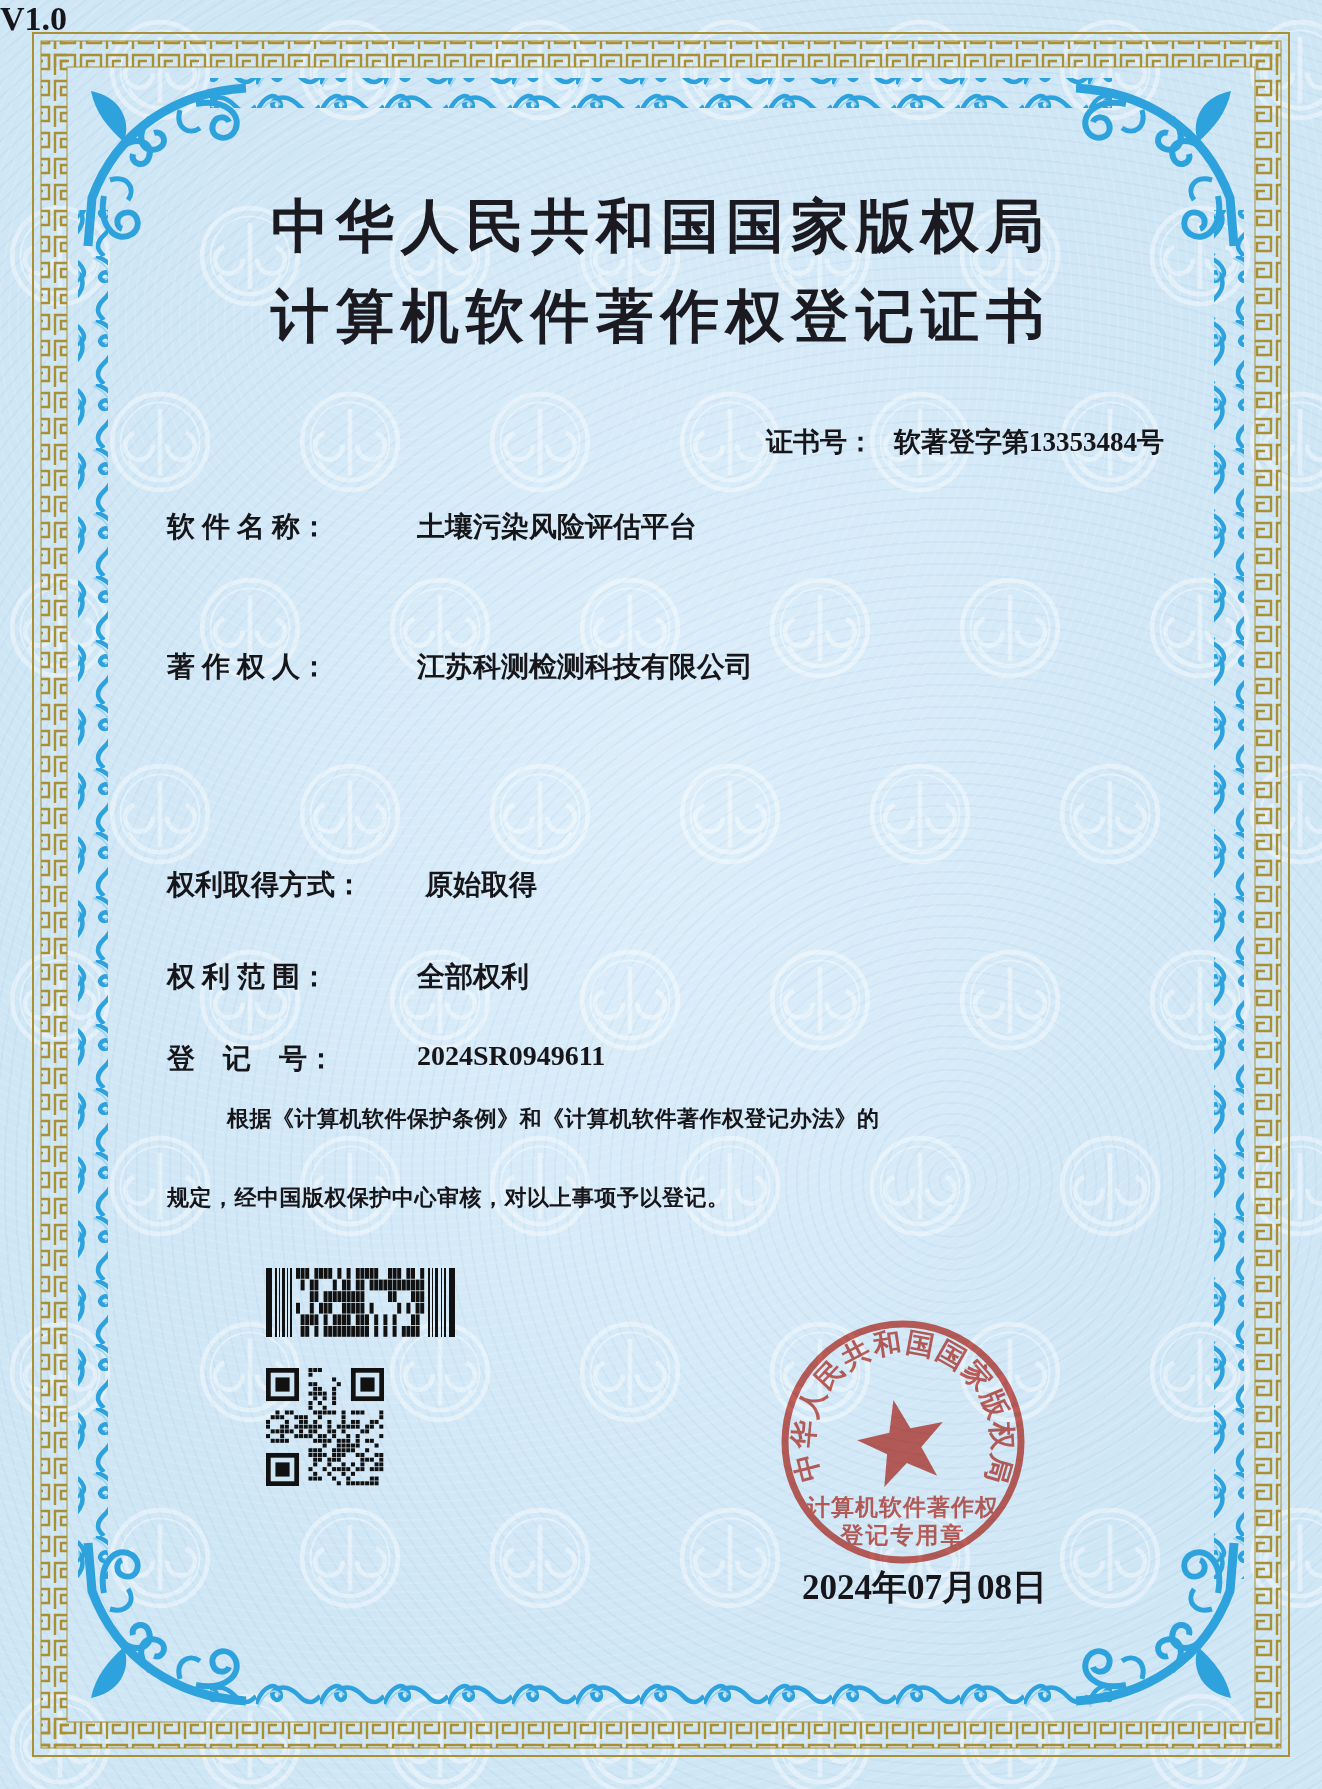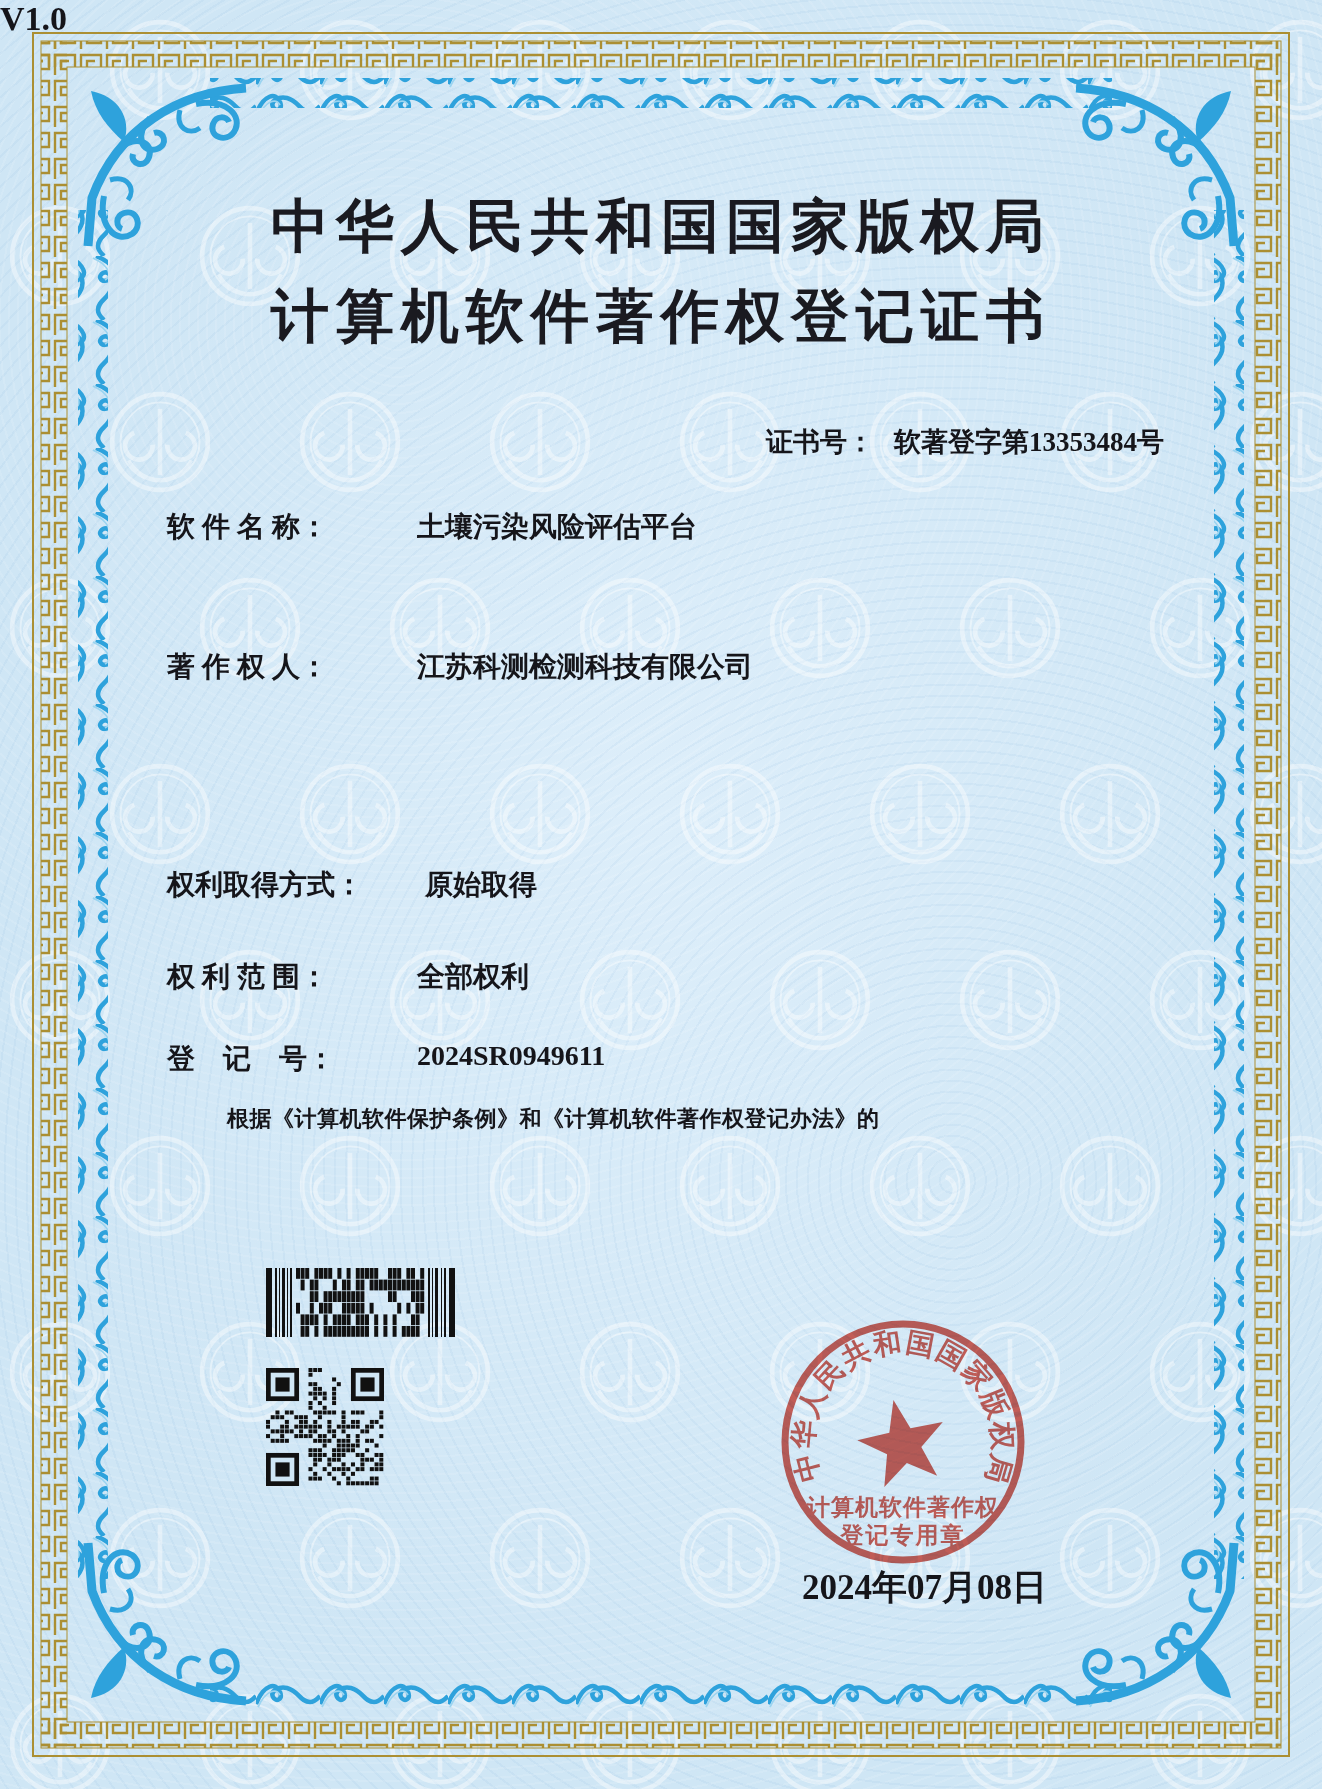--- a/index.html
+++ b/index.html
@@ -216,20 +216,21 @@
       <span class="label">权 利 范 围：</span>
       <span class="value">全部权利</span>
     </div>
 
     <div id="row-reg" class="row">
       <span class="label">登　记　号：</span>
       <span class="value">2024SR0949611</span>
     </div>
 
     <div id="para1" class="para-line">根据《计算机软件保护条例》和《计算机软件著作权登记办法》的</div>
+    <div id="para2" class="para-line">规定，经中国版权保护中心审核，对以上事项予以登记。</div>
 
     <div id="barcode-box">
       <svg id="barcode" width="191" height="69" viewBox="0 0 191 69">
           <rect x="0" y="0" width="6" height="69" fill="#111"></rect>
           <rect x="9" y="0" width="2" height="69" fill="#111"></rect>
           <rect x="13" y="0" width="1" height="69" fill="#111"></rect>
           <rect x="16" y="0" width="3" height="69" fill="#111"></rect>
           <rect x="21" y="0" width="1" height="69" fill="#111"></rect>
           <rect x="24" y="0" width="2" height="69" fill="#111"></rect>
           <rect x="162" y="0" width="2" height="69" fill="#111"></rect>

